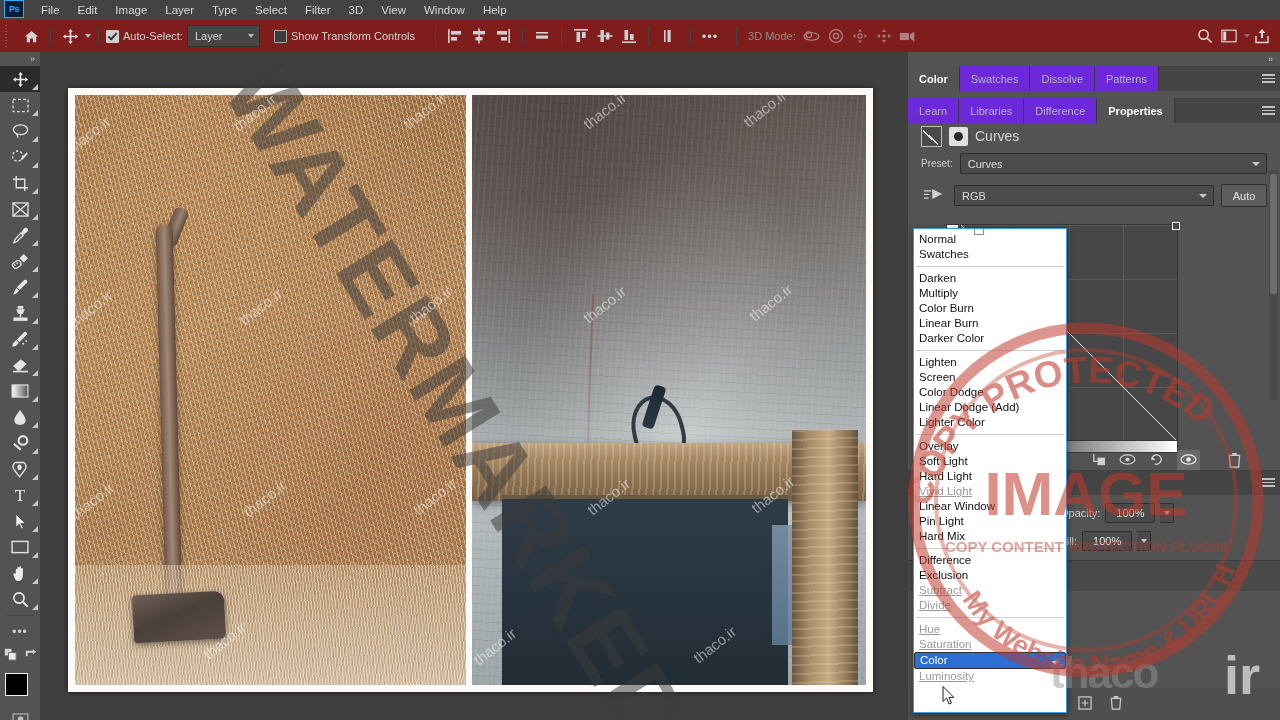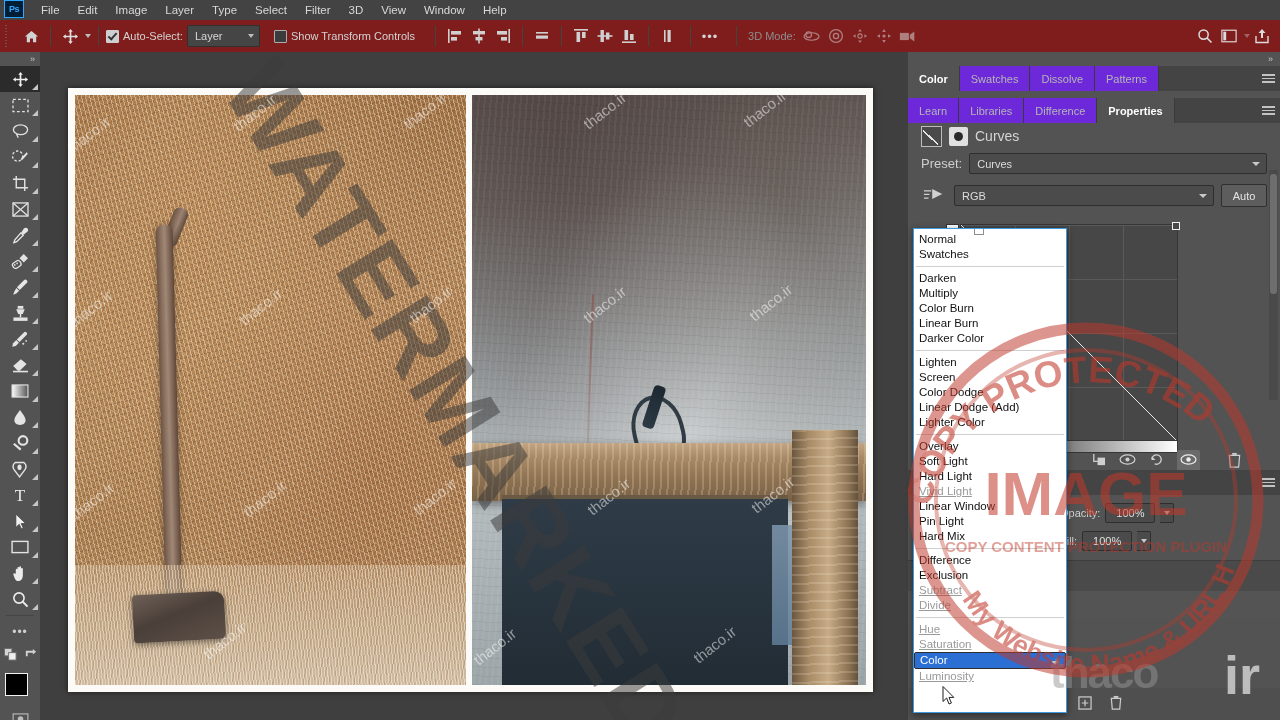--- a/index.html
+++ b/index.html
@@ -274,21 +274,21 @@
     background: linear-gradient(42deg, transparent 46%, #e4e4e4 46%, #e4e4e4 54%, transparent 54%);
   }
   .maskicon {
     width: 19px; height: 19px; background: #e0e0e0; border-radius: 2px;
     display: flex; align-items: center; justify-content: center;
   }
   .maskicon b { width: 9px; height: 9px; border-radius: 50%; background: #2a2a2a; display: block; }
   .props-title { color: #d4d4d4; font-size: 14px; }
 
   .prop-row { display: flex; align-items: center; padding: 4px 13px 4px 13px; gap: 7px; }
-  .prop-lbl { color: #cfcfcf; font-size: 13px; white-space: nowrap; }
+  .prop-lbl { color: #cfcfcf; font-size: 10px; white-space: nowrap; }
   .sel {
     height: 19px; background: #4b4b4b; border: 1px solid #2e2e2e; border-radius: 2px;
     color: #dcdcdc; font-size: 11px; display: flex; align-items: center;
     padding: 0 18px 0 7px; position: relative; flex: 1;
   }
   .sel:after {
     content:""; position:absolute; right: 6px; top: 8px;
     border-left: 4px solid transparent; border-right: 4px solid transparent;
     border-top: 4px solid #c9c9c9;
   }

